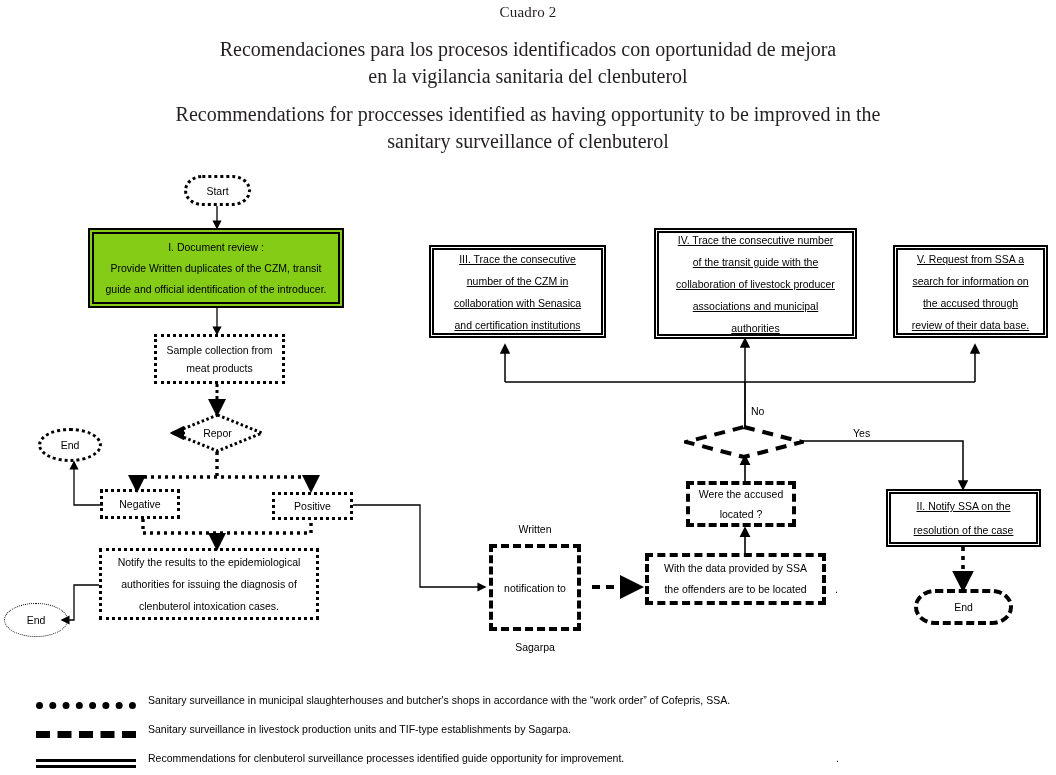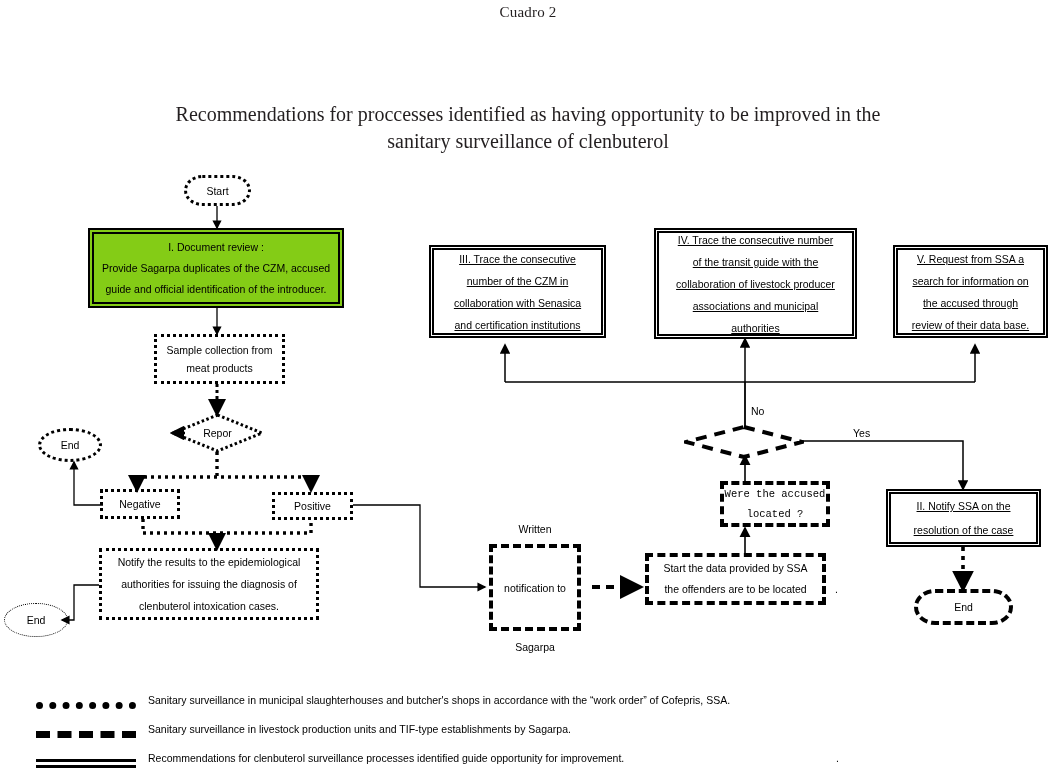--- a/index.html
+++ b/index.html
@@ -164,20 +164,24 @@
     color: #000;
   }
 </style>
 </head>
 <body>
 
 <div id="page">
 
   <div class="title-block" id="title-cuadro">Cuadro 2</div>
 
+  <div class="title-block" id="title-es">
+    <div>Recomendaciones para los procesos identificados con oportunidad de mejora</div>
+    <div>en la vigilancia sanitaria del clenbuterol</div>
+  </div>
 
   <div class="title-block" id="title-en">
     <div>Recommendations for proccesses identified as having opportunity to be improved in the</div>
     <div>sanitary surveillance of clenbuterol</div>
   </div>
 
   <svg id="wires" viewBox="0 0 1056 775" xmlns="http://www.w3.org/2000/svg">
     <defs>
       <marker id="arrowSolid" viewBox="0 0 12 12" refX="10" refY="6" markerWidth="7" markerHeight="7" orient="auto-start-reverse">
         <path d="M 0 0 L 12 6 L 0 12 z" fill="#000"></path>
@@ -235,21 +239,21 @@
 
     <line x1="963" y1="547" x2="963" y2="589" stroke="#000" stroke-width="3.6" stroke-dasharray="4 5" marker-end="url(#arrowSolidBig)"></line>
   </svg>
 
   <div class="node b-dot stadium" id="n-start" style="left:184px; top:175px; width:67px; height:31px;">
     <span class="ln">Start</span>
   </div>
 
   <div class="node b-double-heavy" id="n-step1" style="left:88px; top:228px; width:256px; height:80px; line-height:21px;">
     <span class="ln">I. Document review :</span>
-    <span class="ln">Provide  Sagarpa   duplicates of the CZM, accused</span>
+    <span class="ln">Provide  Written   duplicates of the CZM, transit</span>
     <span class="ln">guide and official identification  of the introducer.</span>
   </div>
 
   <div class="node b-dot" id="n-sample" style="left:154px; top:334px; width:131px; height:50px;">
     <span class="ln">Sample collection from</span>
     <span class="ln">meat products</span>
   </div>
 
   <div class="diamond-wrap" id="n-report" style="left:171px; top:413px; width:93px; height:40px;">
     <svg class="shape" viewBox="0 0 93 40" preserveAspectRatio="none" xmlns="http://www.w3.org/2000/svg">
@@ -280,26 +284,26 @@
     <span class="ln">End</span>
   </div>
 
   <div class="node b-dash" id="n-written" style="left:489px; top:544px; width:92px; height:87px; line-height:22px;gap:37px;">
     <span class="ln">Written</span>
     <span class="ln">notification to</span>
     <span class="ln">Sagarpa</span>
   </div>
 
   <div class="node b-dash" id="n-locate" style="left:645px; top:553px; width:181px; height:52px; line-height:21px;">
-    <span class="ln">Start the data provided by  SSA</span>
+    <span class="ln">With the data provided by  SSA</span>
     <span class="ln">the offenders are to be located</span>
   </div>
   <div class="stray-dot" style="left:835px; top:583px;">.</div>
 
-  <div class="node b-dash" id="n-were-accused" style="left:720px; top:481px; width:110px; height:46px; line-height:20px;font-family:Liberation Mono, monospace;">
+  <div class="node b-dash" id="n-were-accused" style="left:686px; top:481px; width:110px; height:46px; line-height:20px;">
     <span class="ln">Were the accused</span>
     <span class="ln">located ?</span>
   </div>
 
   <div class="diamond-wrap" id="n-accused-diamond" style="left:684px; top:425px; width:120px; height:34px;">
     <svg class="shape" viewBox="0 0 120 34" preserveAspectRatio="none" xmlns="http://www.w3.org/2000/svg">
       <polygon points="60,2 118,17 60,32 2,17" fill="none" stroke="#000" stroke-width="4" stroke-dasharray="11 8"></polygon>
     </svg>
     <div class="dlabel"></div>
   </div>

